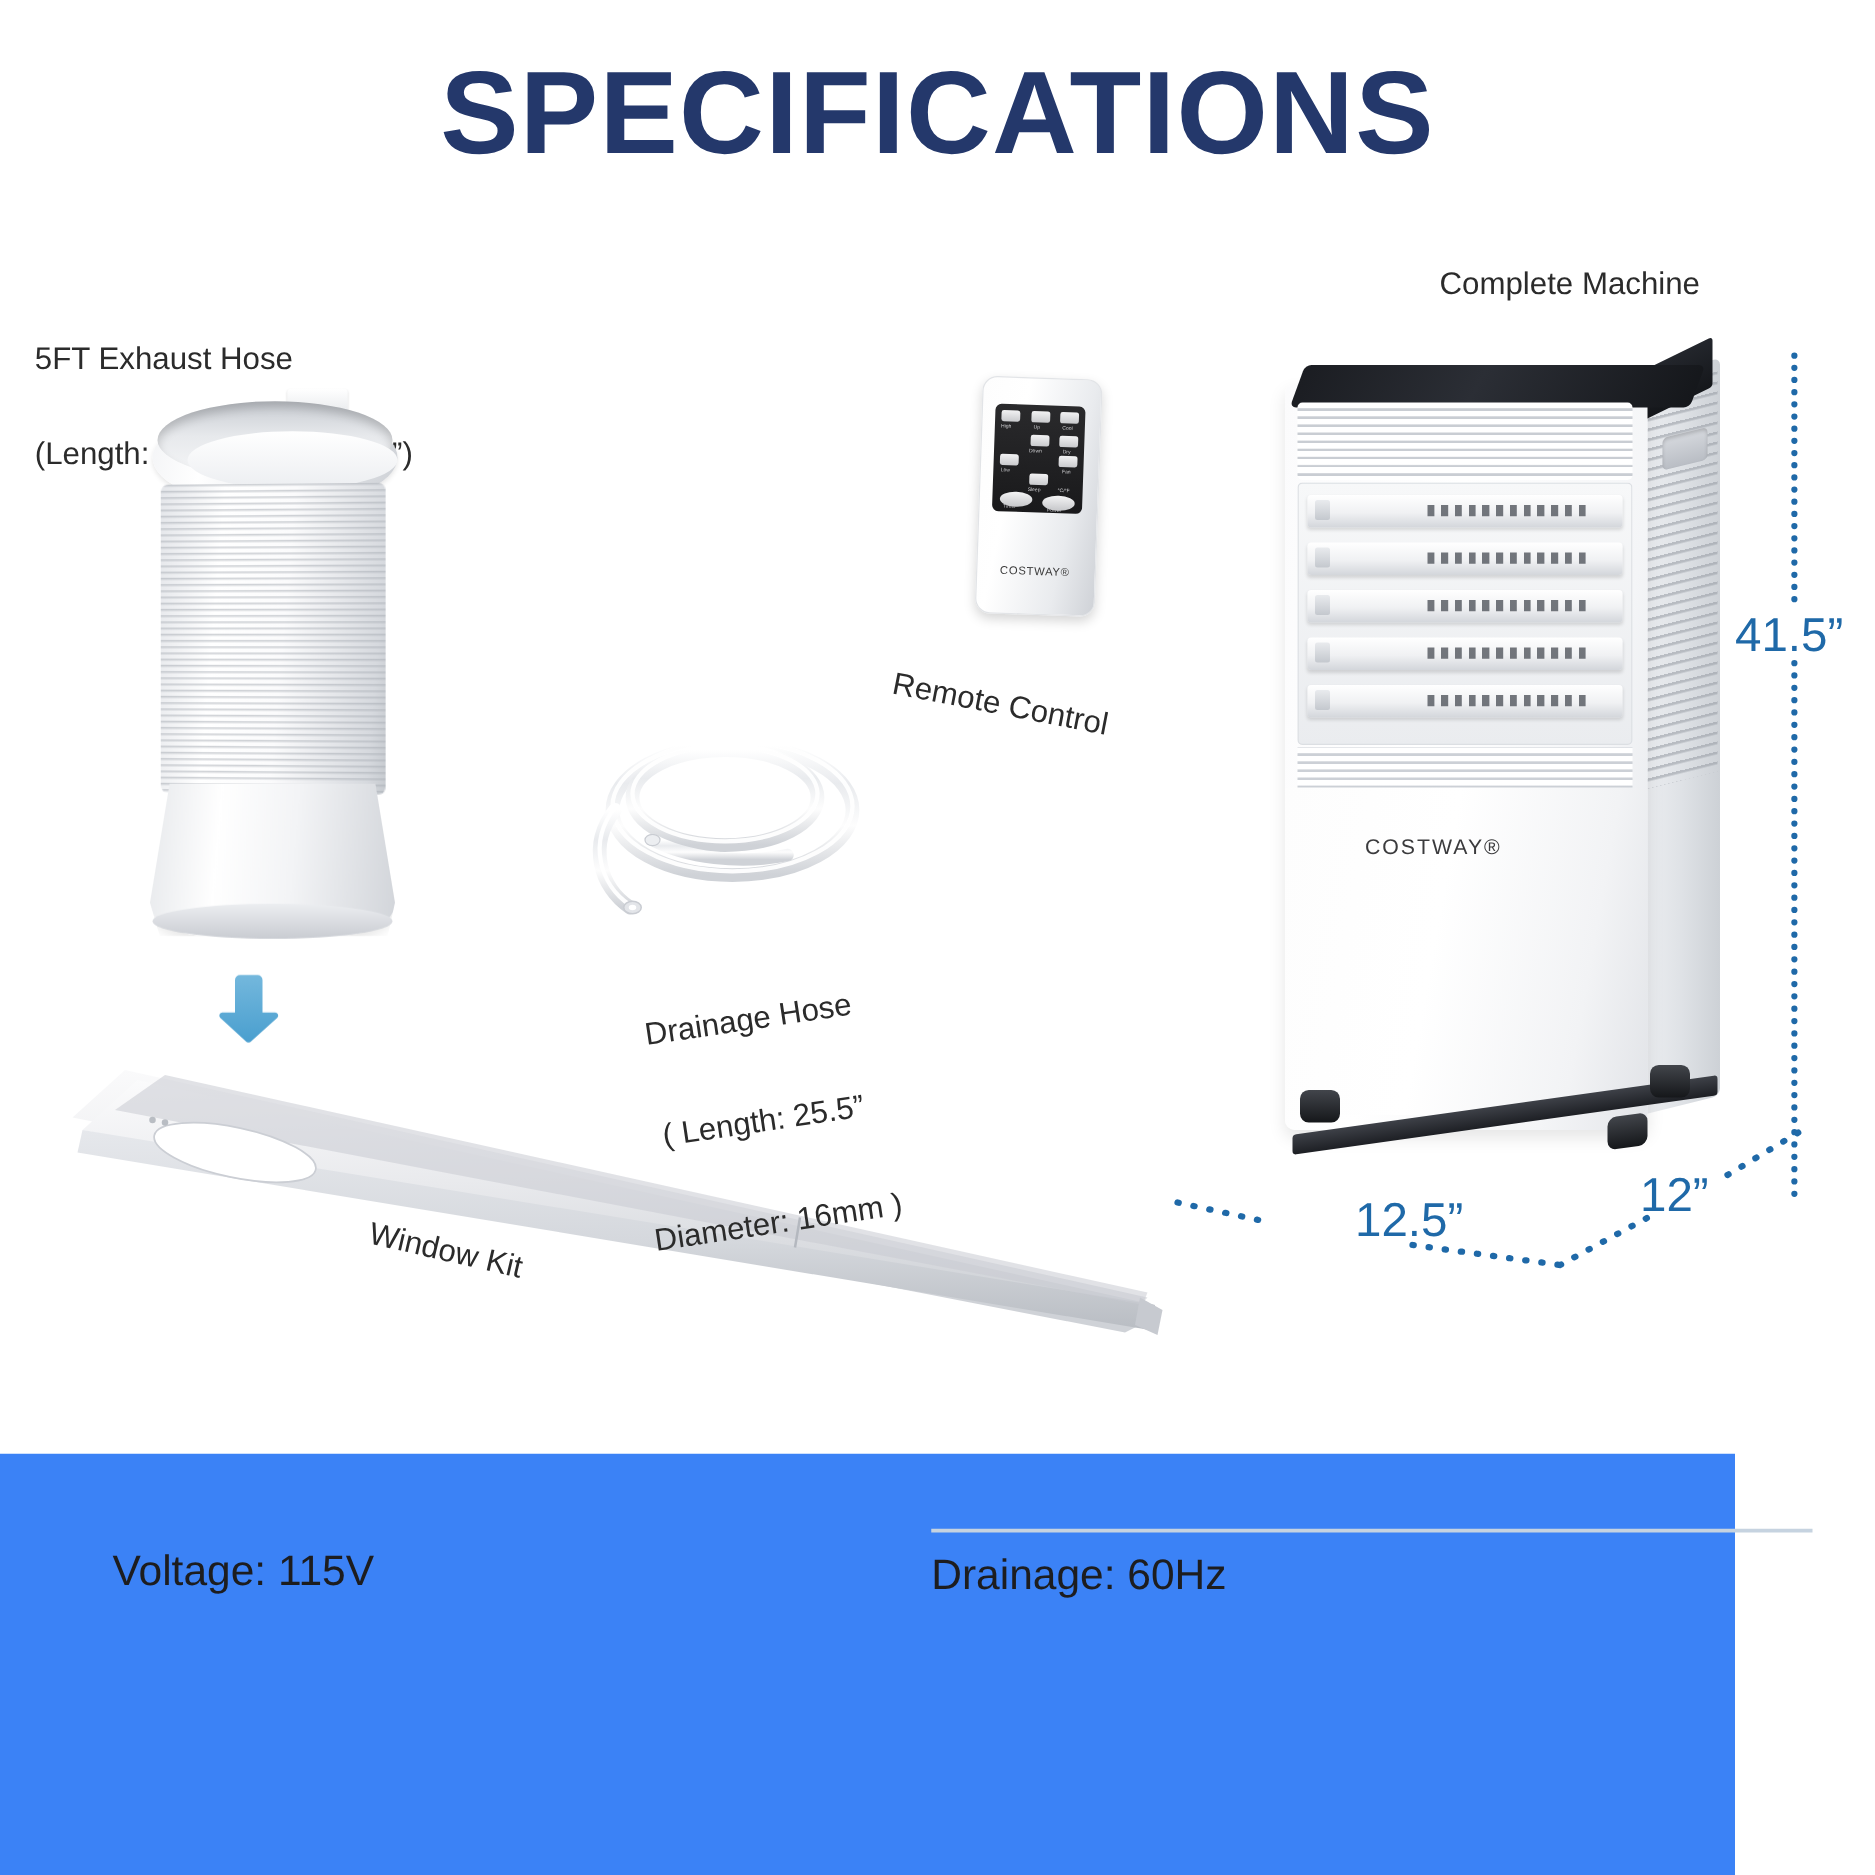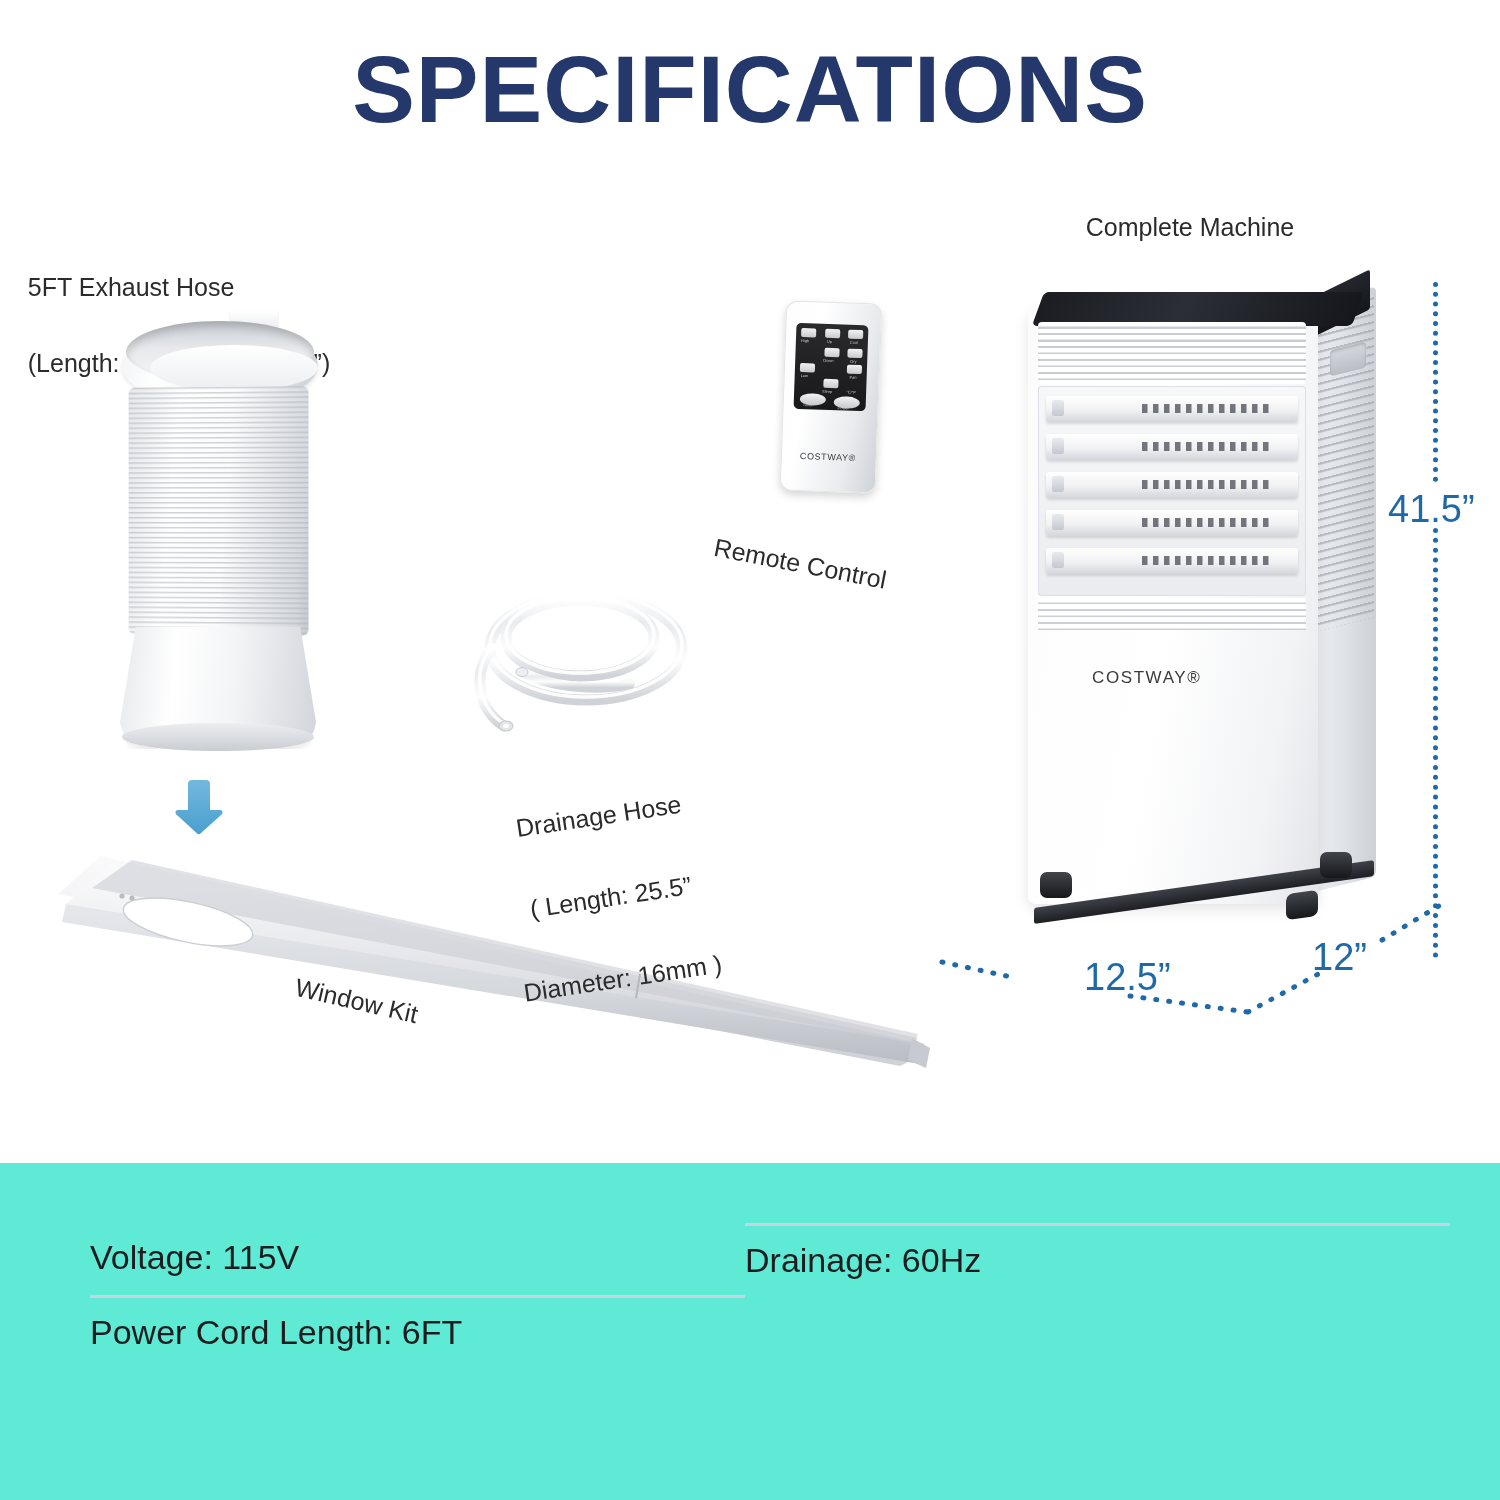--- a/index.html
+++ b/index.html
@@ -124,21 +124,21 @@
     position:absolute;left:0;top:150px;width:94px;text-align:center;
     font-size:9px;letter-spacing:.6px;color:#3a3a3a;font-family:"Liberation Sans",sans-serif;
   }
   #remote-control-label{
     left:718px;top:528px;transform:rotate(11deg);transform-origin:left top;
   }
 
   
   
   
-  #complete-machine-label{left:1020px;top:208px;width:340px;text-align:center;}
+  #complete-machine-label{left:1020px;top:208px;width:340px;text-align:right;}
   #ac-unit{position:absolute;left:1020px;top:278px;width:370px;height:650px;}
 
   .ac-top{
     position:absolute;left:18px;top:14px;width:320px;height:34px;
     background:linear-gradient(100deg,#1b1d22 0%,#2b2e35 45%,#15171b 100%);
     border-radius:5px;
     transform:skewX(-20deg);
   }
   .ac-top-r{
     position:absolute;left:290px;top:6px;width:60px;height:40px;
@@ -236,22 +236,22 @@
     font-family:"Liberation Sans","DejaVu Sans",sans-serif;white-space:nowrap;
   }
   #dim-height-label{left:1388px;top:488px;}
   #dim-width-label{left:1084px;top:956px;}
   #dim-depth-label{left:1312px;top:936px;}
 
   
   
   
   #spec-panel{
-    position:absolute;left:0;top:1163px;width:1500px;height:337px;
-    background:#5eead4;
+    position:absolute;left:0;top:1163px;width:1388px;height:337px;
+    background:#3b82f6;
   }
   .spec-grid{
     position:absolute;left:90px;top:60px;width:1360px;
     display:grid;grid-template-columns:655px 705px;
   }
   .spec-cell{
     height:69px;
     display:flex;align-items:center;
     font-size:34px;color:#1d1d1f;
     font-family:"Liberation Sans","DejaVu Sans",sans-serif;
@@ -442,17 +442,16 @@
     <line x1="318" y1="112" x2="392" y2="72" stroke="#1f69a8" stroke-width="5" stroke-linecap="round" stroke-dasharray="1 12"></line>
     <line x1="452" y1="40" x2="512" y2="4" stroke="#1f69a8" stroke-width="5" stroke-linecap="round" stroke-dasharray="1 12"></line>
   </svg>
   <div class="dim-lbl" id="dim-width-label">12.5”</div>
   <div class="dim-lbl" id="dim-depth-label">12”</div>
 
   <div id="spec-panel">
     <div class="spec-grid">
       <div class="spec-cell">Voltage: 115V</div>
       <div class="spec-cell divider">Drainage: 60Hz</div>
-      <div class="spec-cell divider">Power Cord Length: 6FT</div>
     </div>
   </div>
 
 </div>
 
 </body></html>

